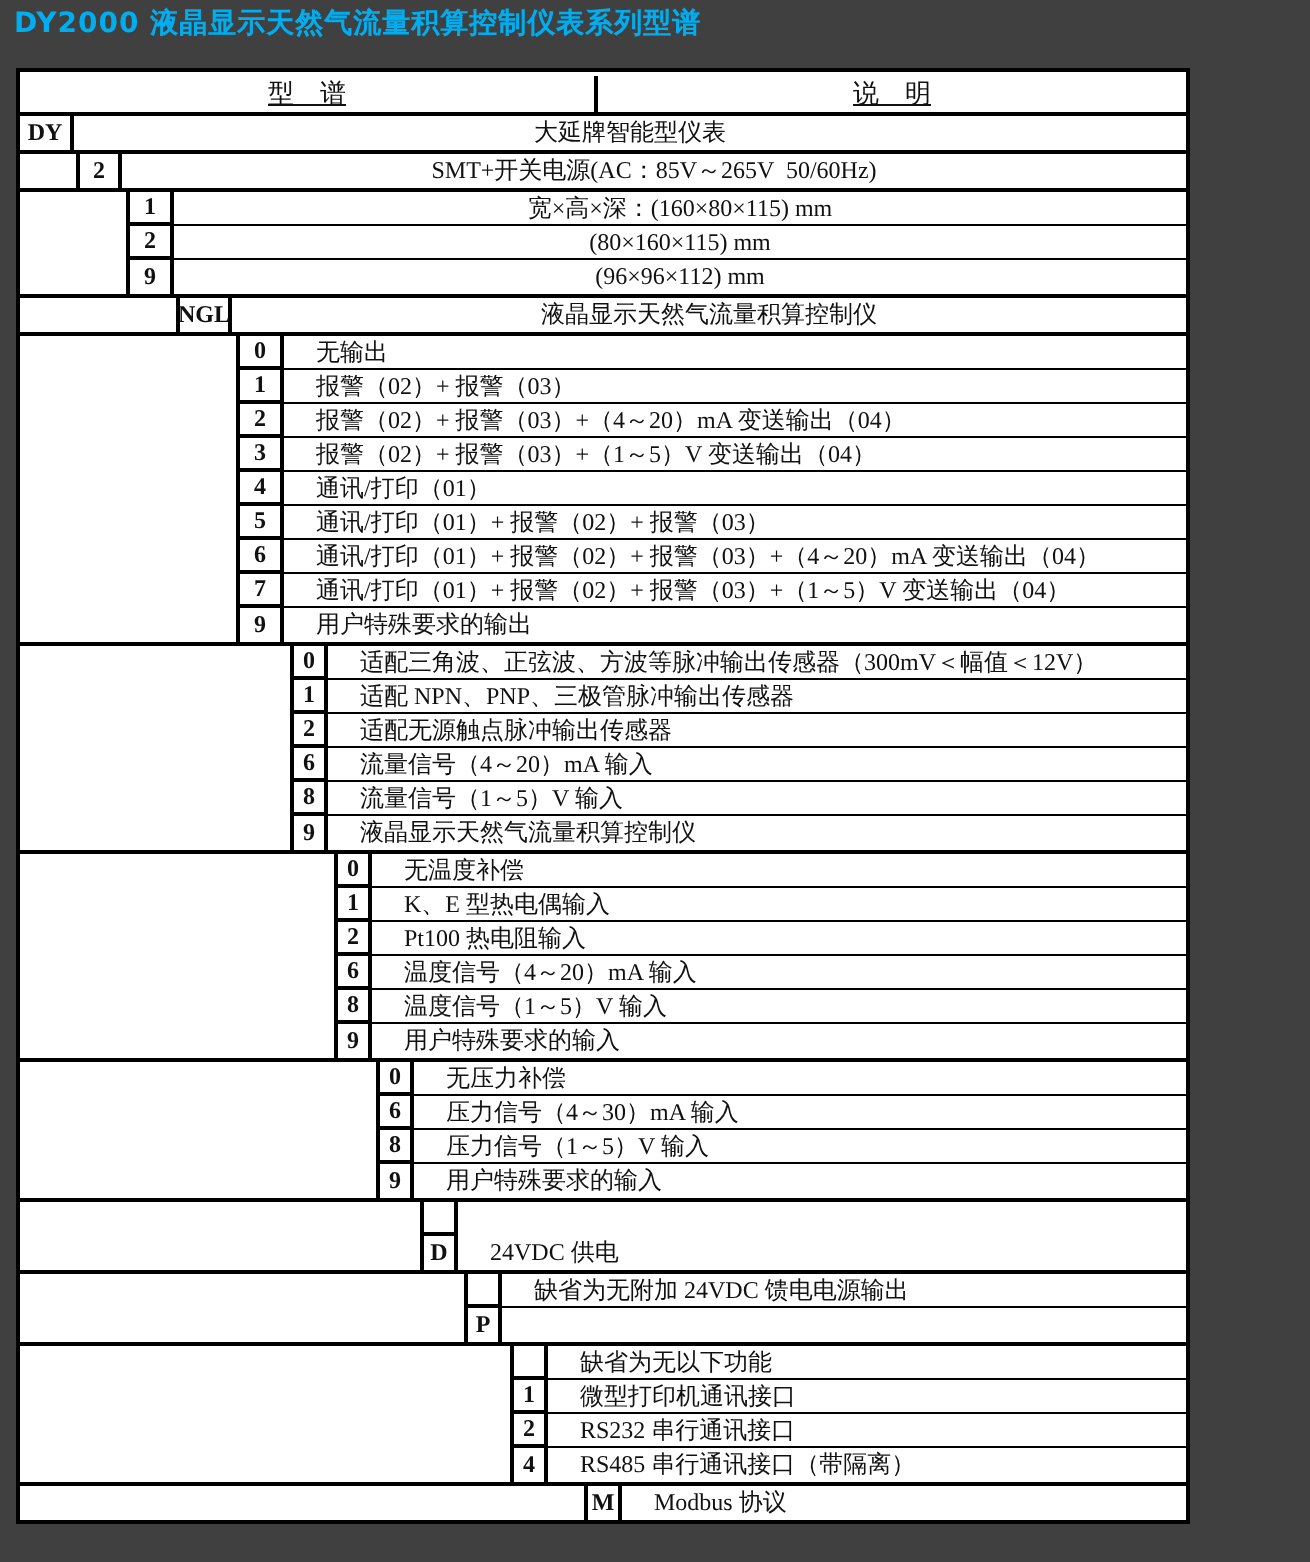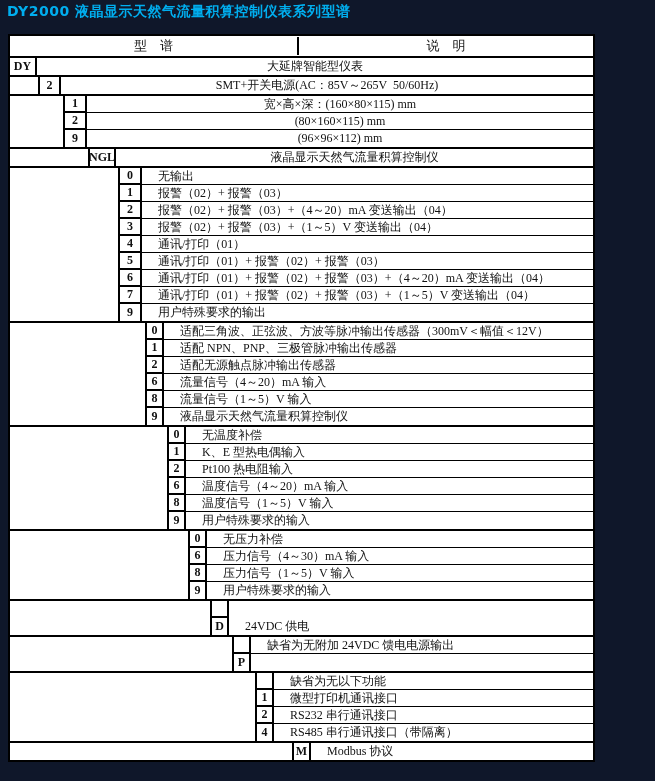--- a/index.html
+++ b/index.html
@@ -1,33 +1,33 @@
 <!DOCTYPE html>
 <html><head>
 <meta charset="utf-8">
 <style>
   html,body { margin:0; padding:0; background:#ffffff; }
   #page {
-    position:relative; width:655px; height:781px; background:#0f172a;
+    position:relative; width:655px; height:781px; background:#404040;
     font-family:"Liberation Serif","DejaVu Serif",serif; color:#111111;
     overflow:hidden;
   }
   .title {
     position:absolute; left:7px; top:3px;
     font-family:"DejaVu Sans","Liberation Sans",sans-serif;
     font-weight:bold; font-size:14px; letter-spacing:0.5px;
     white-space:pre;
   }
   .tbl {
     position:absolute; left:8px; top:34px; width:587px;
     border:2px solid #000; box-sizing:border-box; background:#fff;
   }
   .section { border-bottom:2px solid #000; }
   .tbl > .section:last-child { border-bottom:none; }
-  .hrow { display:flex; height:20px; align-items:center; }
+  .hrow { display:flex; height:20px; align-items:flex-end;text-decoration:underline; }
   .hcell {
     box-sizing:border-box; display:flex; align-items:center; justify-content:center;
     font-size:13px; white-space:pre;
   }
   .hcell.left  { width:289px; border-right:2px solid #000; }
   .hcell.right { flex:1; }
   .row { display:flex; height:17px; align-items:stretch; }
   .stair { flex:none; width:var(--ind); }
   .code {
     flex:none; box-sizing:border-box; width:var(--cw);

